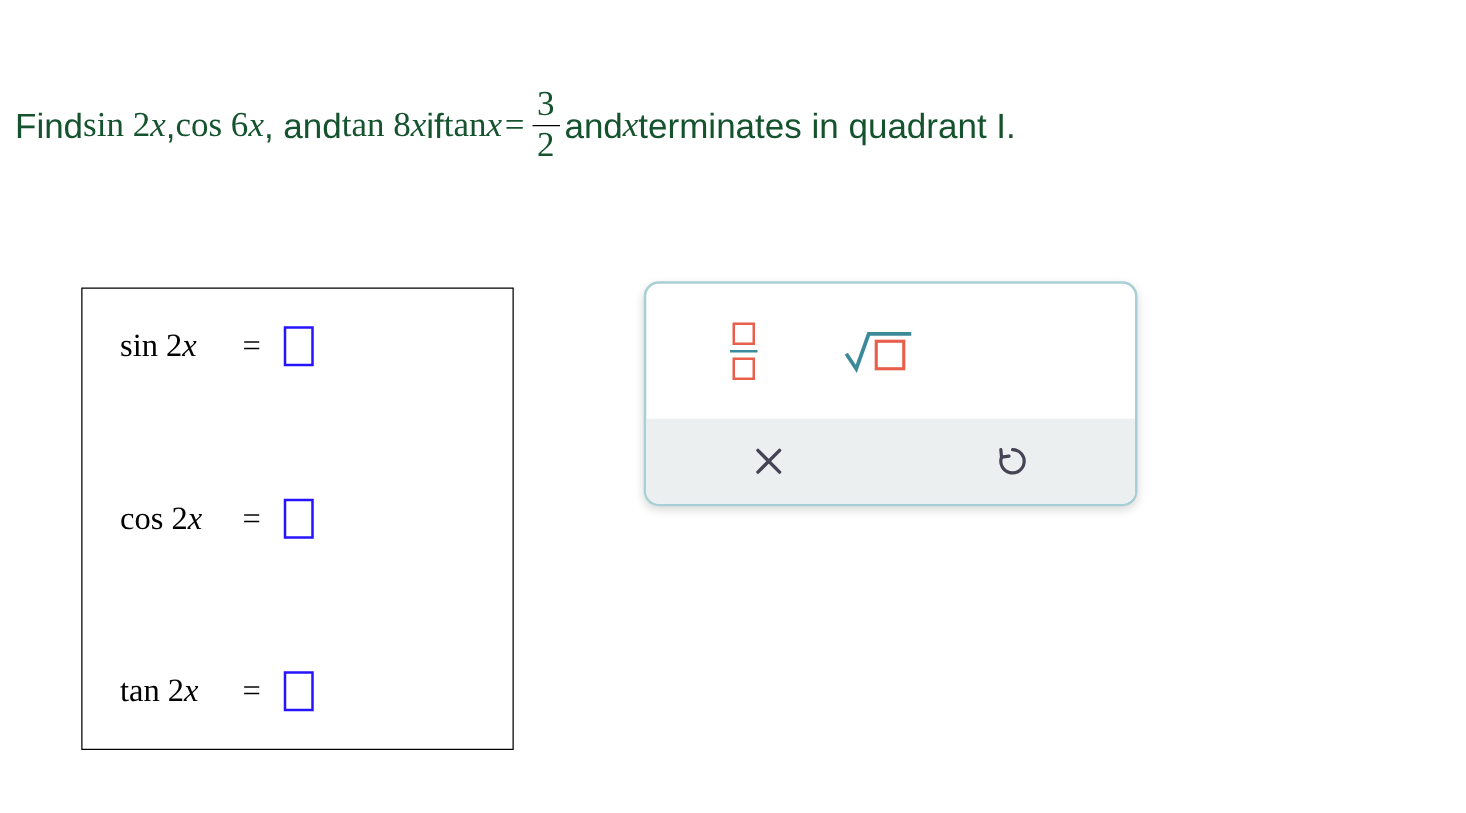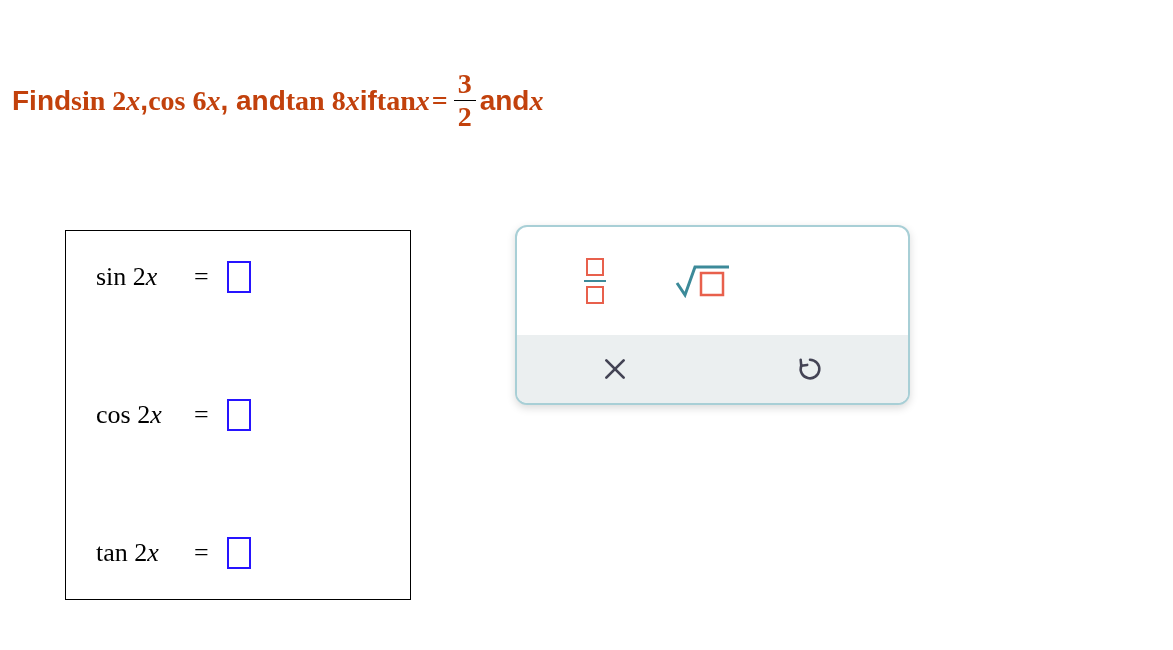--- a/index.html
+++ b/index.html
@@ -13,23 +13,22 @@
       position: relative;
     }
     .problem {
       position: absolute;
       left: 12px;
       top: 70px;
       width: 1140px;
       display: flex;
       align-items: center;
       font-size: 28px;
-      color: #c2410c;
+      color: #14532d;
       white-space: nowrap;
-      font-weight: bold;
     }
     .mi { font-family: 'Times New Roman', serif; }
     .fn { font-family: 'Times New Roman', serif; }
     .var { font-family: 'Times New Roman', serif; font-style: italic; }
     .frac {
       display: inline-flex;
       flex-direction: column;
       align-items: center;
       vertical-align: middle;
       font-family: 'Times New Roman', serif;
@@ -154,20 +153,21 @@
   <span> if </span>
   <span class="fn">tan</span>
   <span class="var">x</span>
   <span class="mi" style="margin:0 2px">=</span>
   <span class="frac">
     <span class="num">3</span>
     <span class="den">2</span>
   </span>
   <span> and </span>
   <span class="var">x</span>
+  <span> terminates in quadrant I.</span>
 </div>
 
 <div class="answer-box">
   <div class="ans-row">
     <span class="ans-label">
       <span>sin</span><span> 2</span><span class="var" style="font-style:italic">x</span>
     </span>
     <span class="ans-eq">=</span>
     <div class="ans-input"></div>
   </div>

